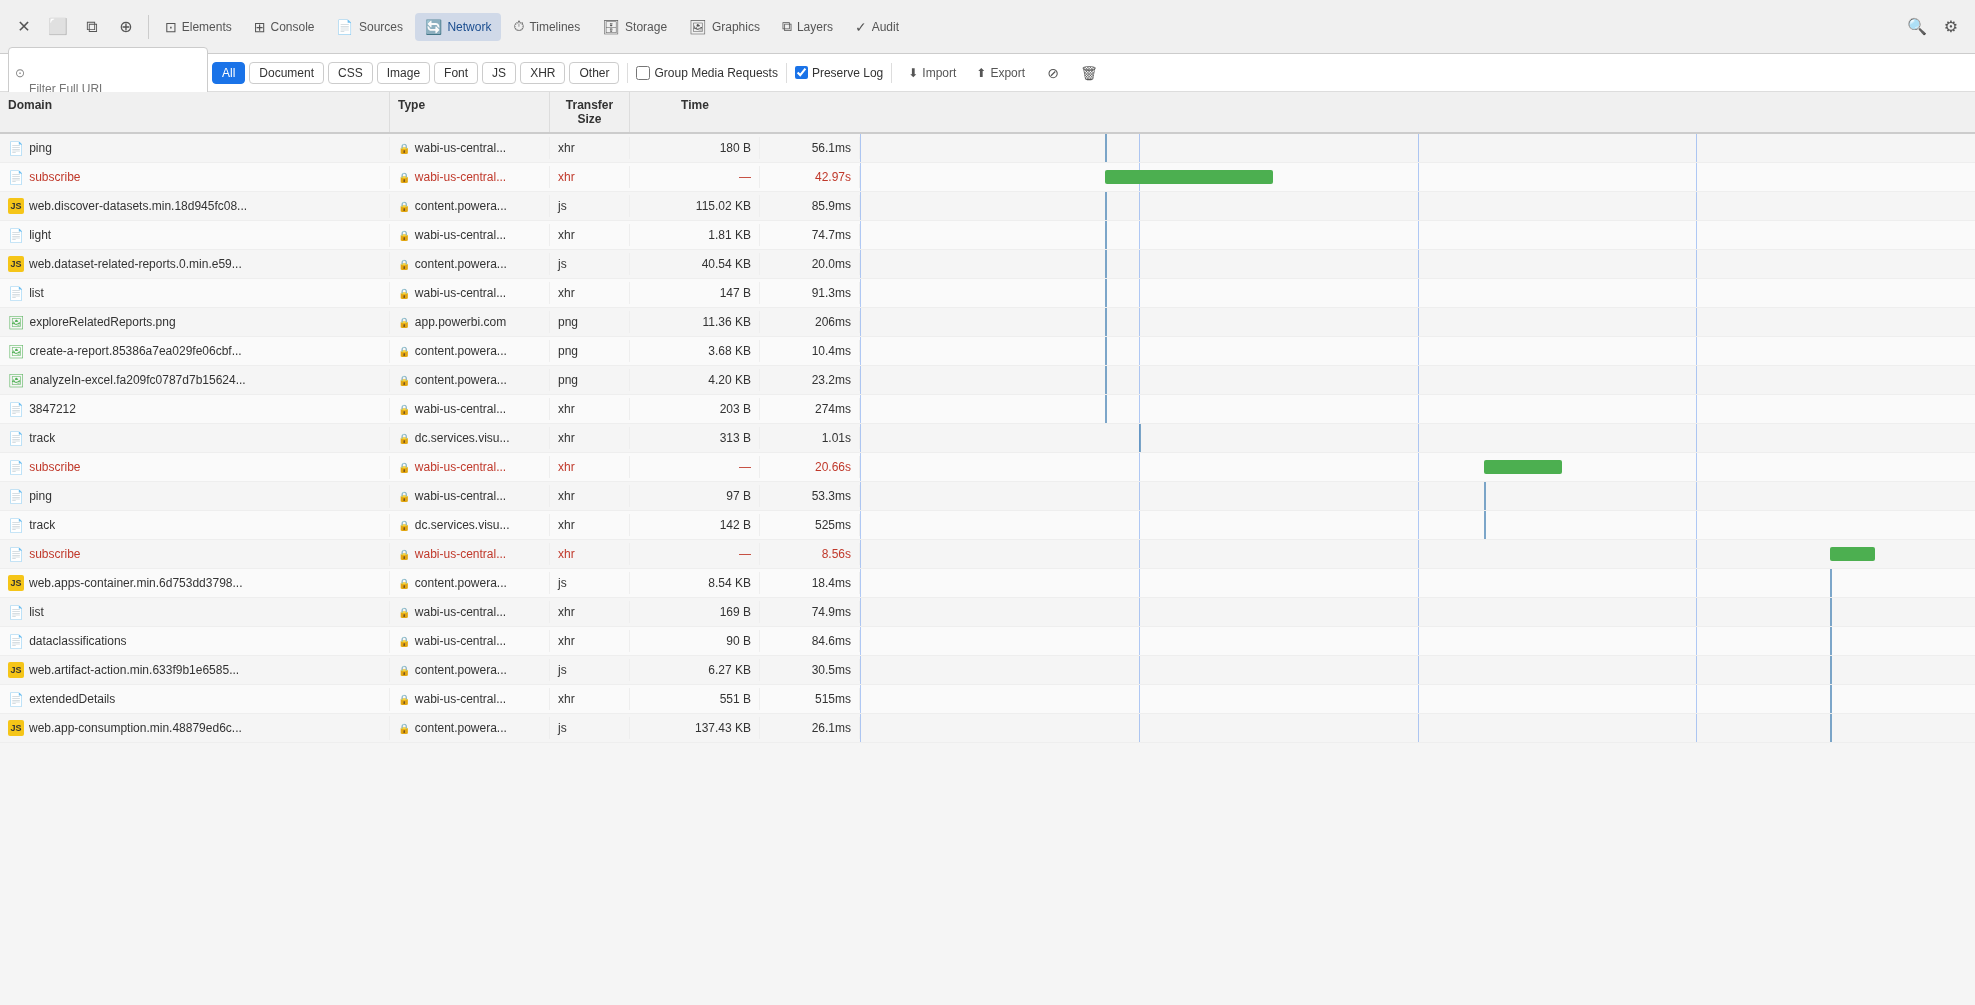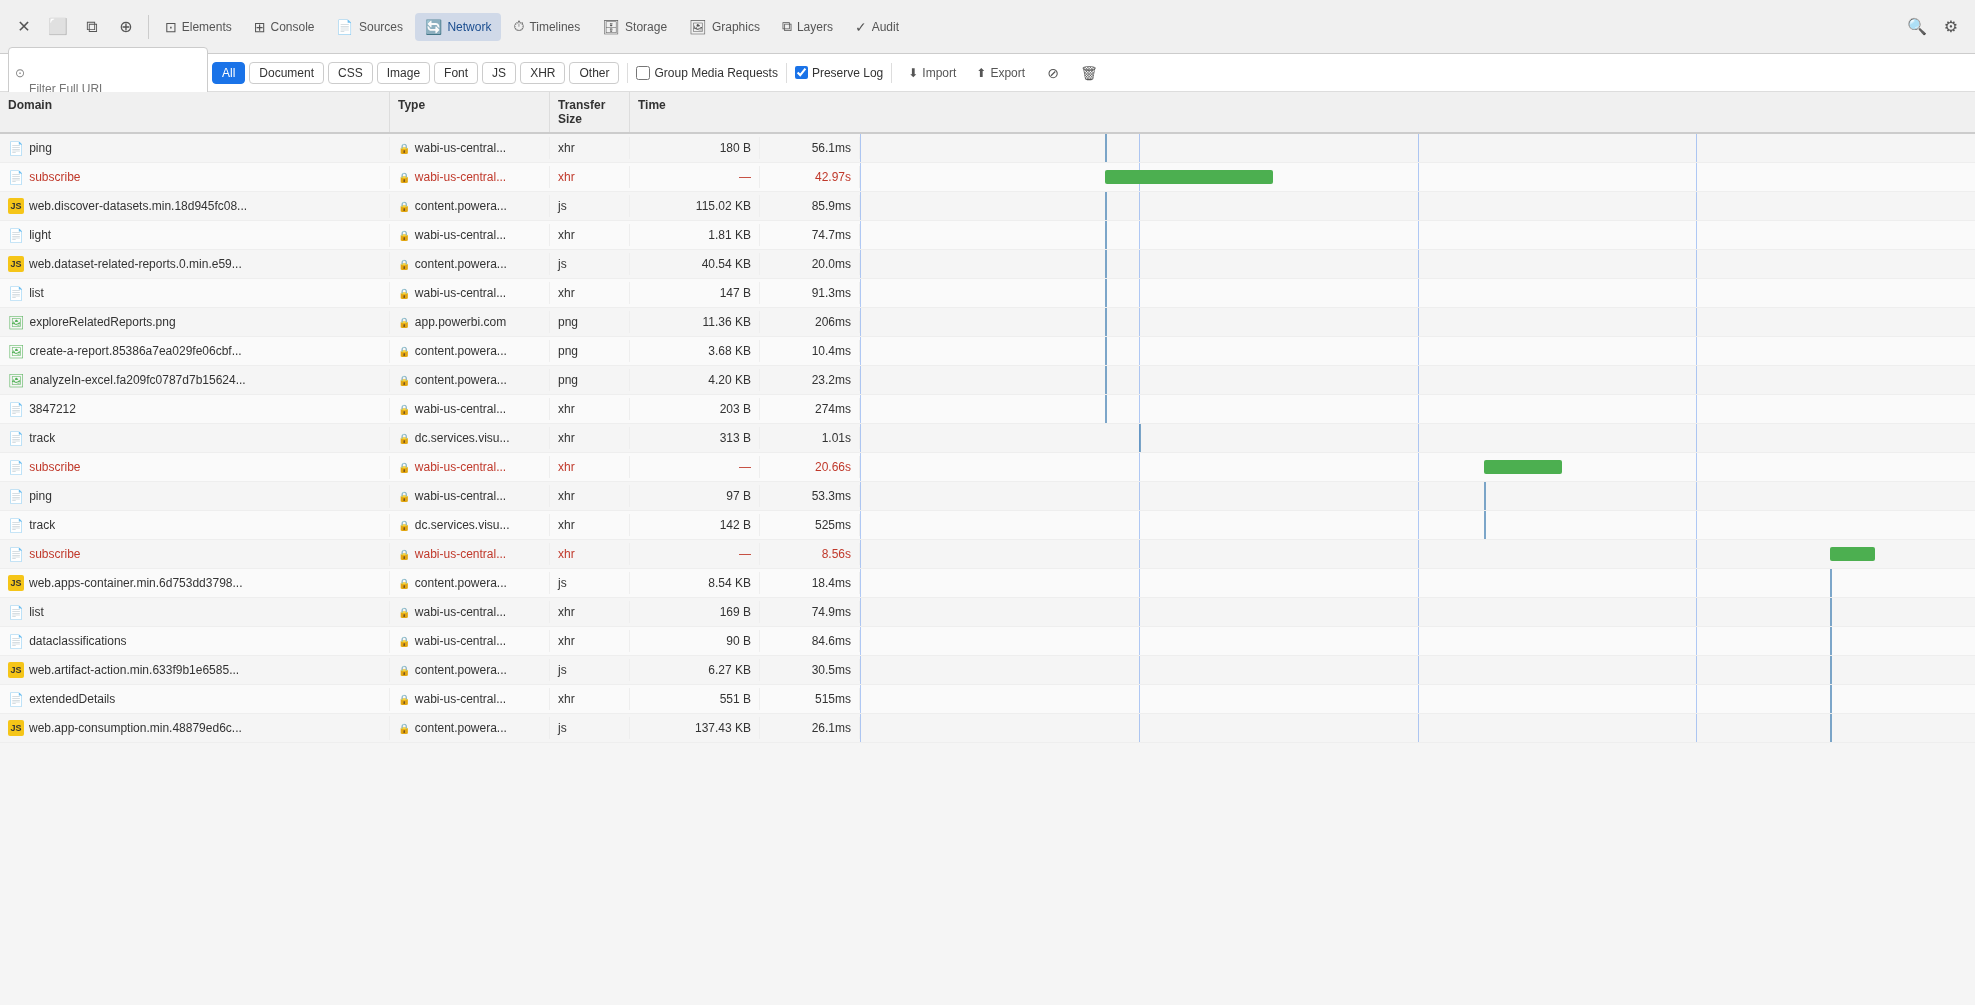--- a/index.html
+++ b/index.html
@@ -78,21 +78,21 @@
       background: #f0f0f0;
       border-bottom: 2px solid #ccc;
       position: sticky; top: 0; z-index: 10;
     }
     .tbl-header-cell {
       padding: 6px 8px; font-weight: 600; font-size: 12px;
       border-right: 1px solid #ddd; color: #333;
       cursor: pointer; user-select: none;
     }
     .tbl-header-cell:last-child { border-right: none; }
-    .tbl-header-cell.right { text-align: left; }
+    .tbl-header-cell.right { text-align: center; }
 
     
     .waterfall-header {
       display: flex; align-items: center; justify-content: space-between;
       padding: 2px 4px; position: relative; overflow: hidden;
     }
 
     
     .tbl-row {
       display: grid;

